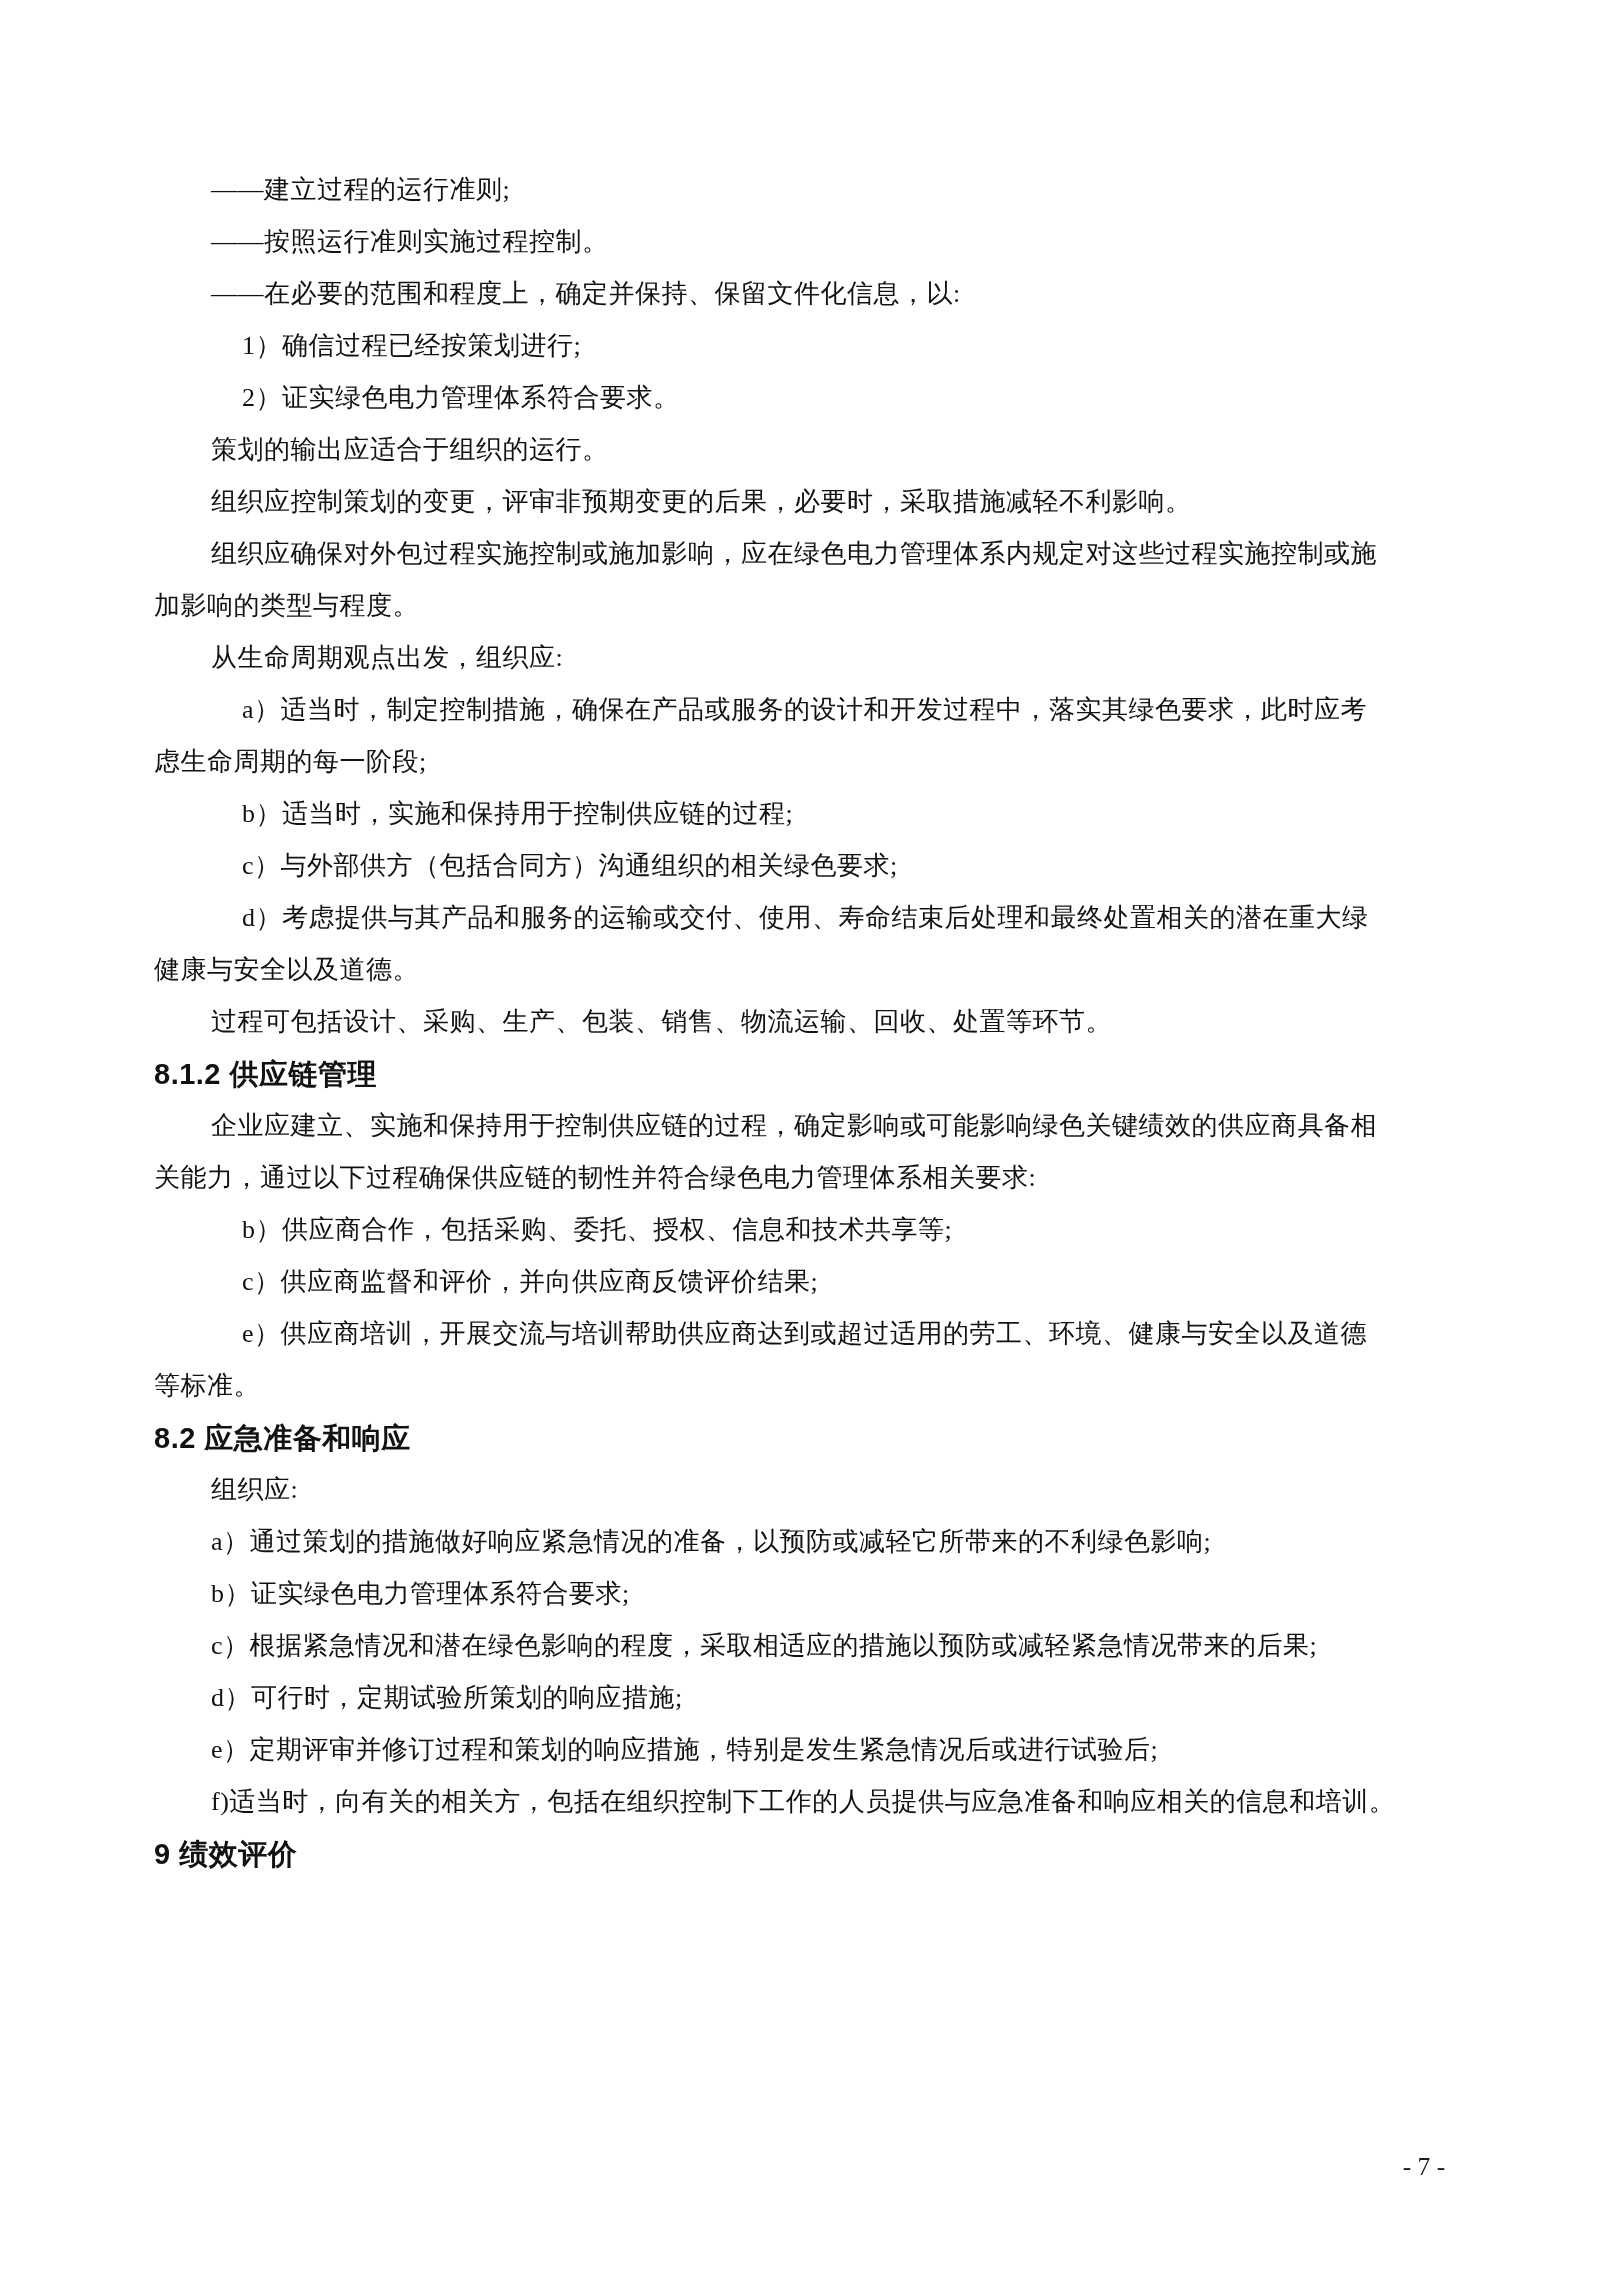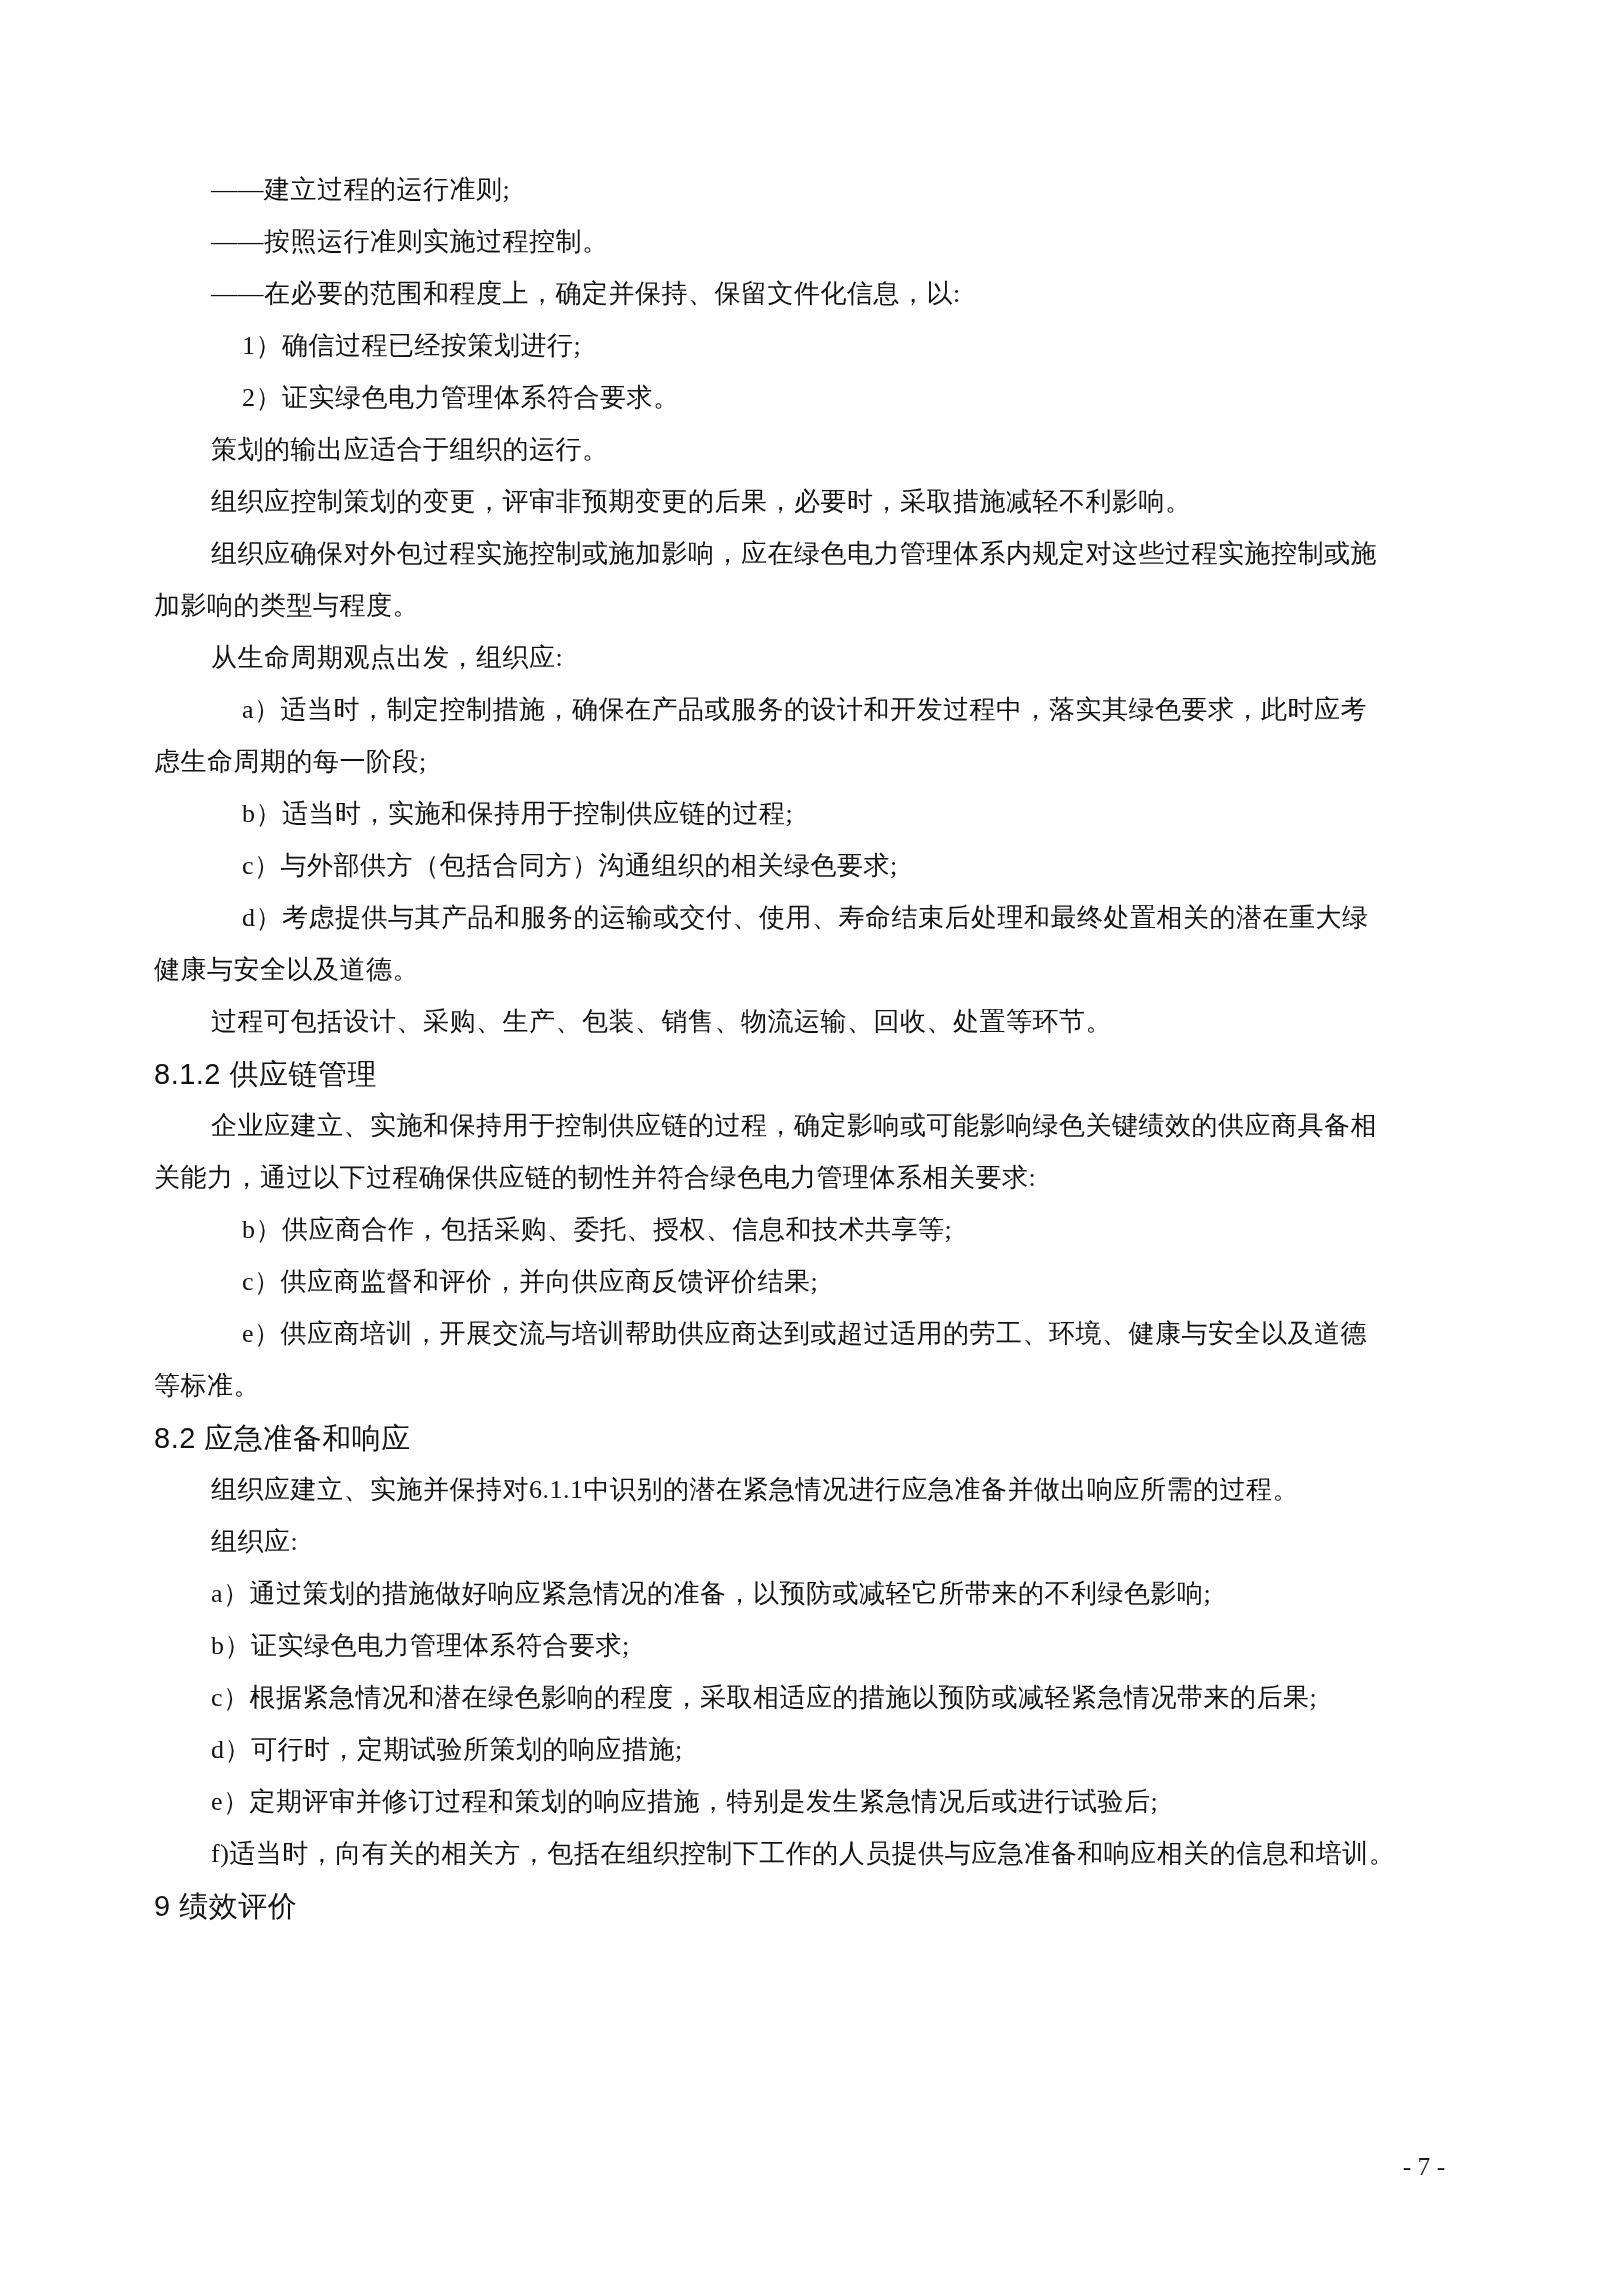--- a/index.html
+++ b/index.html
@@ -30,21 +30,21 @@
   }
   
   .s-para  { text-indent: 57px; }
   
   .s-sub   { text-indent: 88px; }
   
   .s-flush { text-indent: 0; }
   
   .s-heading {
     text-indent: 0;
-    font-weight: 400;
+    font-weight: 700;
     font-size: 29px;
     font-family: "Liberation Sans", sans-serif;
     letter-spacing: 0.5px;
   }
   .page-number {
     position: absolute;
     left: 1370px;
     top: 2152px;
     width: 108px;
     text-align: center;
@@ -76,21 +76,20 @@
       <div class="line s-flush">健康与安全以及道德。</div>
       <div class="line s-para">过程可包括设计、采购、生产、包装、销售、物流运输、回收、处置等环节。</div>
       <div class="line s-heading">8.1.2 供应链管理</div>
       <div class="line s-para">企业应建立、实施和保持用于控制供应链的过程，确定影响或可能影响绿色关键绩效的供应商具备相</div>
       <div class="line s-flush">关能力，通过以下过程确保供应链的韧性并符合绿色电力管理体系相关要求:</div>
       <div class="line s-sub">b）供应商合作，包括采购、委托、授权、信息和技术共享等;</div>
       <div class="line s-sub">c）供应商监督和评价，并向供应商反馈评价结果;</div>
       <div class="line s-sub">e）供应商培训，开展交流与培训帮助供应商达到或超过适用的劳工、环境、健康与安全以及道德</div>
       <div class="line s-flush">等标准。</div>
       <div class="line s-heading">8.2 应急准备和响应</div>
-      <div class="line s-para">组织应建立、实施并保持对6.1.1中识别的潜在紧急情况进行应急准备并做出响应所需的过程。</div>
       <div class="line s-para">组织应:</div>
       <div class="line s-para">a）通过策划的措施做好响应紧急情况的准备，以预防或减轻它所带来的不利绿色影响;</div>
       <div class="line s-para">b）证实绿色电力管理体系符合要求;</div>
       <div class="line s-para">c）根据紧急情况和潜在绿色影响的程度，采取相适应的措施以预防或减轻紧急情况带来的后果;</div>
       <div class="line s-para">d）可行时，定期试验所策划的响应措施;</div>
       <div class="line s-para">e）定期评审并修订过程和策划的响应措施，特别是发生紧急情况后或进行试验后;</div>
       <div class="line s-para">f)适当时，向有关的相关方，包括在组织控制下工作的人员提供与应急准备和响应相关的信息和培训。</div>
       <div class="line s-heading">9 绩效评价</div>
     </div>
   <div class="page-number">- 7 -</div>

